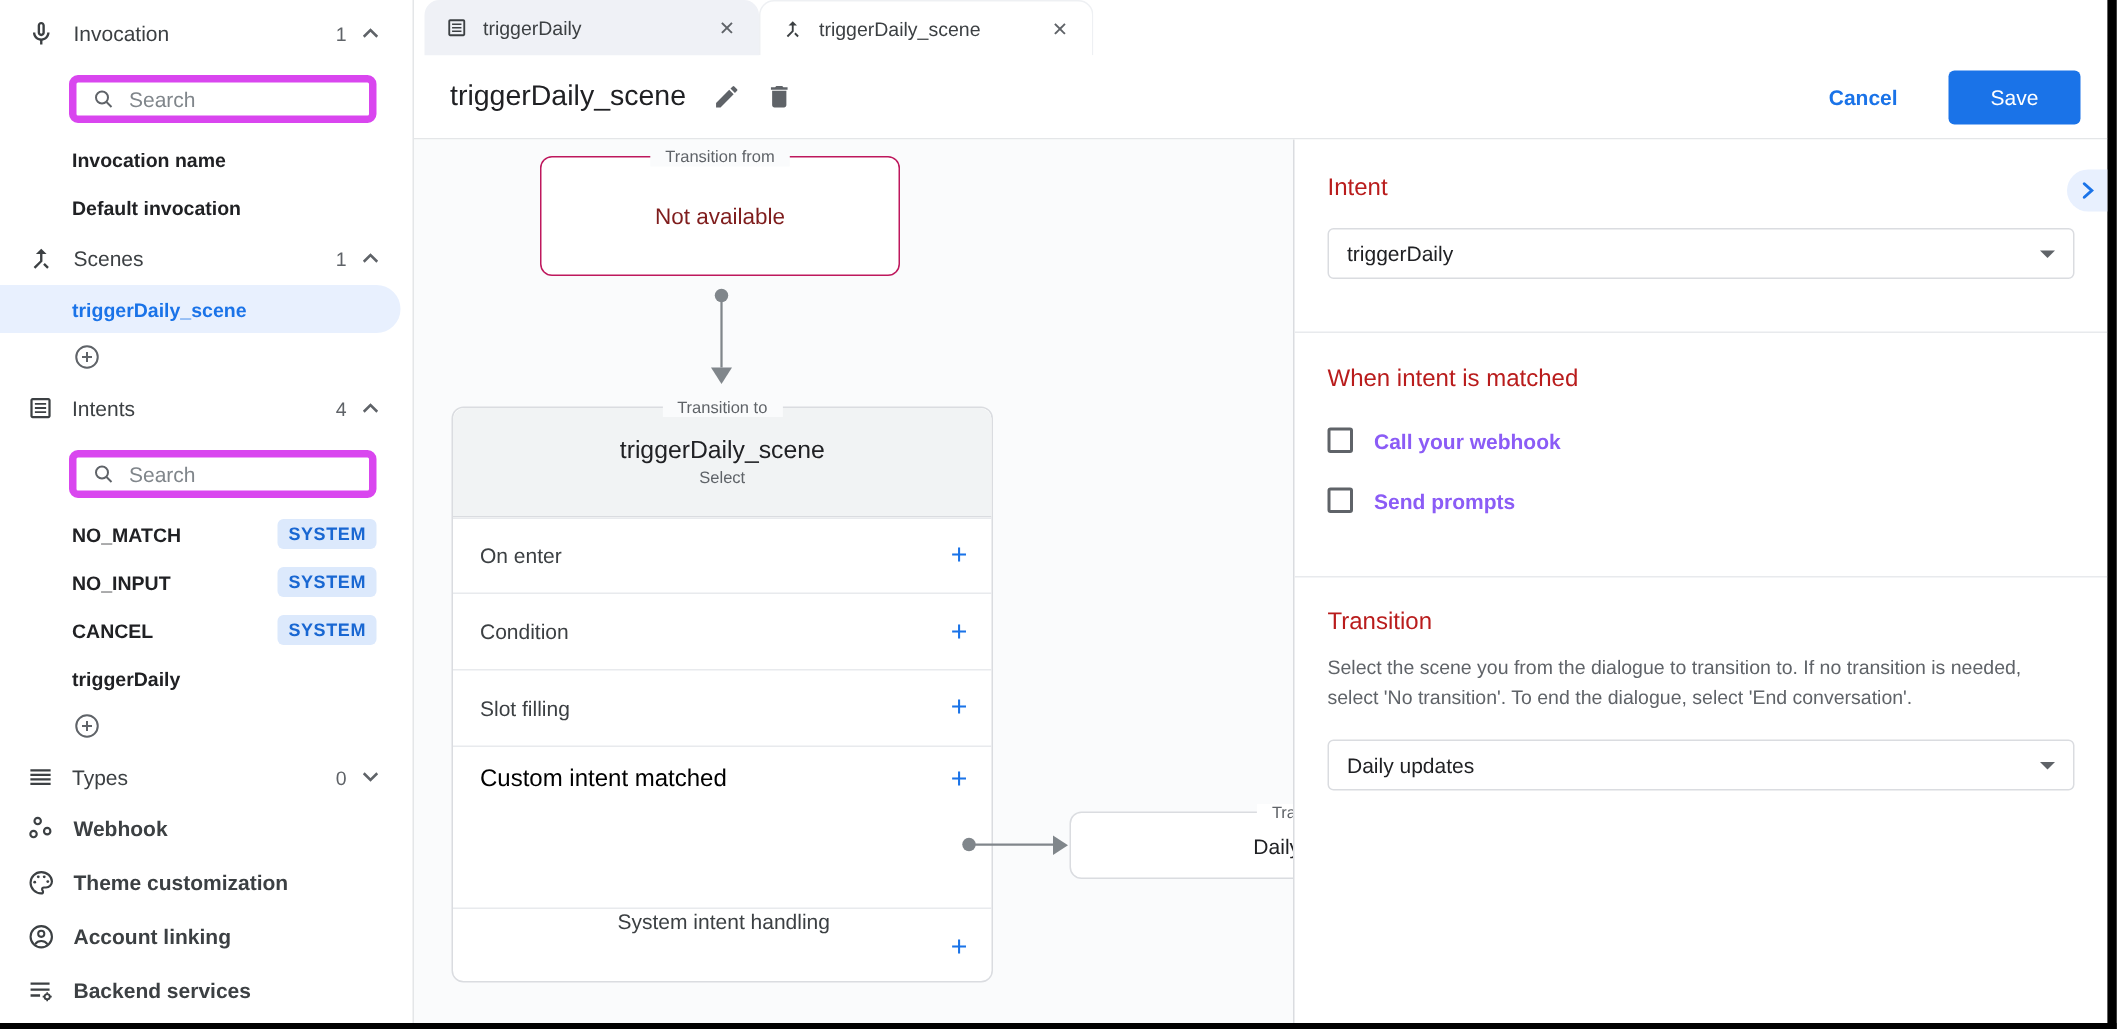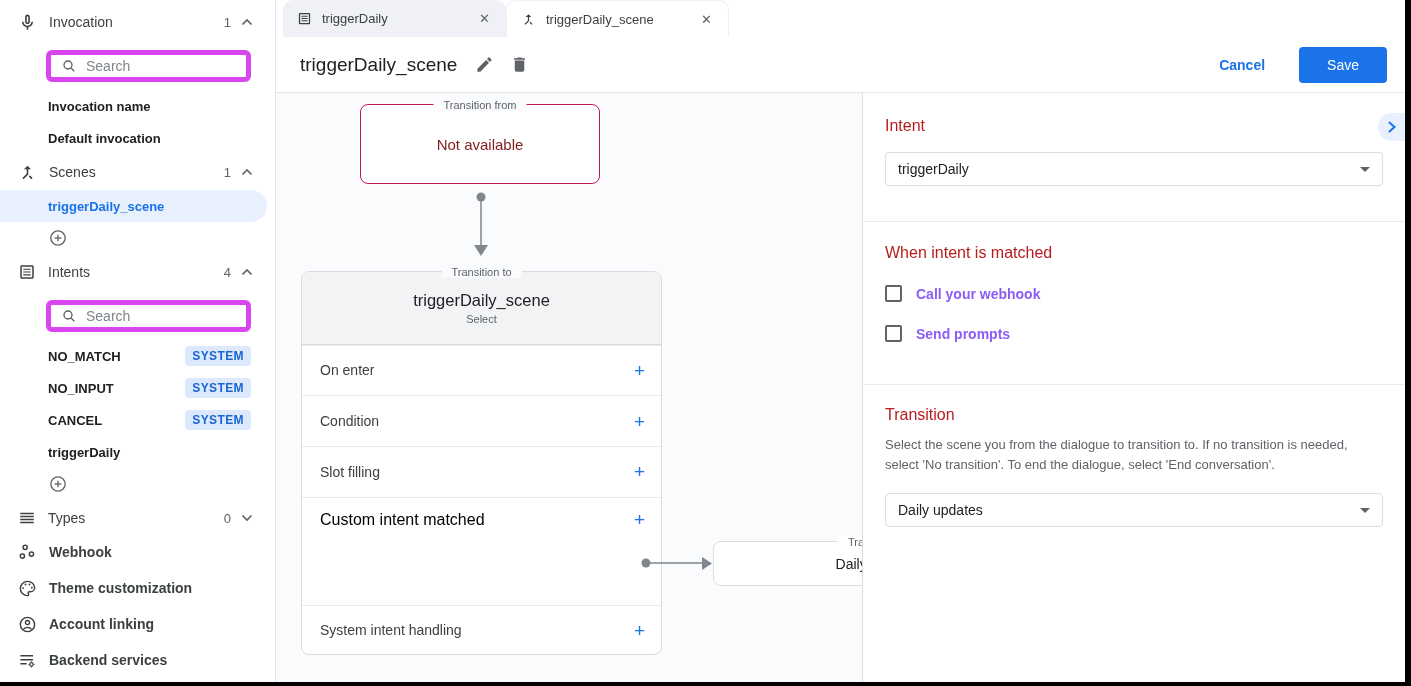--- a/index.html
+++ b/index.html
@@ -54,21 +54,21 @@
   .card-head .ct { font-size:16.5px; color:#202124; }
   .card-head .cs { margin-top:3px; font-size:11px; color:#5f6368; }
   .crow { display:flex; align-items:center; height:51px; padding:0 16px 0 18px; border-top:1px solid #e8eaed; }
   .crow:first-of-type { border-top:none; }
   .crow .rl { font-size:14px; color:#3c4043; }
   .plus { margin-left:auto; color:#1a73e8; font-size:19px; font-weight:400; cursor:pointer; line-height:1; }
   .crow-custom { border-top:1px solid #e8eaed; height:109px; display:flex; flex-direction:column; }
   .crow-custom .top { display:flex; align-items:center; height:44px; padding:0 16px 0 18px; }
   .sub-box { margin:0 16px 0 17px; height:45px; background:#e8f0fe; border:1.5px solid #1a73e8; border-radius:6px; display:flex; align-items:center; padding-left:13px; cursor:pointer; }
   .sub-box .sl { font-size:13.5px; color:#3c4043; }
-  .crow-sys { height:49px; }
+  .crow-sys { height:49px;flex-direction:column; }
   .target-box { position:absolute; left:437px; top:448px; width:330px; height:45px; background:#fff; border:1px solid #dadce0; border-radius:8px; display:flex; align-items:center; justify-content:center; }
   .target-box .fl { font-size:14px; color:#202124; }
   .arrows { position:absolute; left:0; top:0; width:100%; height:100%; pointer-events:none; }
 
   
   .panel { position:relative; width:543px; background:#fff; border-left:1px solid #dadce0; overflow:hidden; }
   .chev-pill { position:absolute; right:0; top:20px; width:27px; height:28px; background:#e8f0fe; border-radius:14px 0 0 14px; display:flex; align-items:center; justify-content:center; cursor:pointer; z-index:3; }
   .psec { padding:24px 22px 0; }
   .phead { font-size:16px; color:#b91c1c; }
   .dropdown { display:flex; align-items:center; height:34px; border:1px solid #dadce0; border-radius:4px; padding:0 12px; margin-top:17px; cursor:pointer; background:#fff; }

